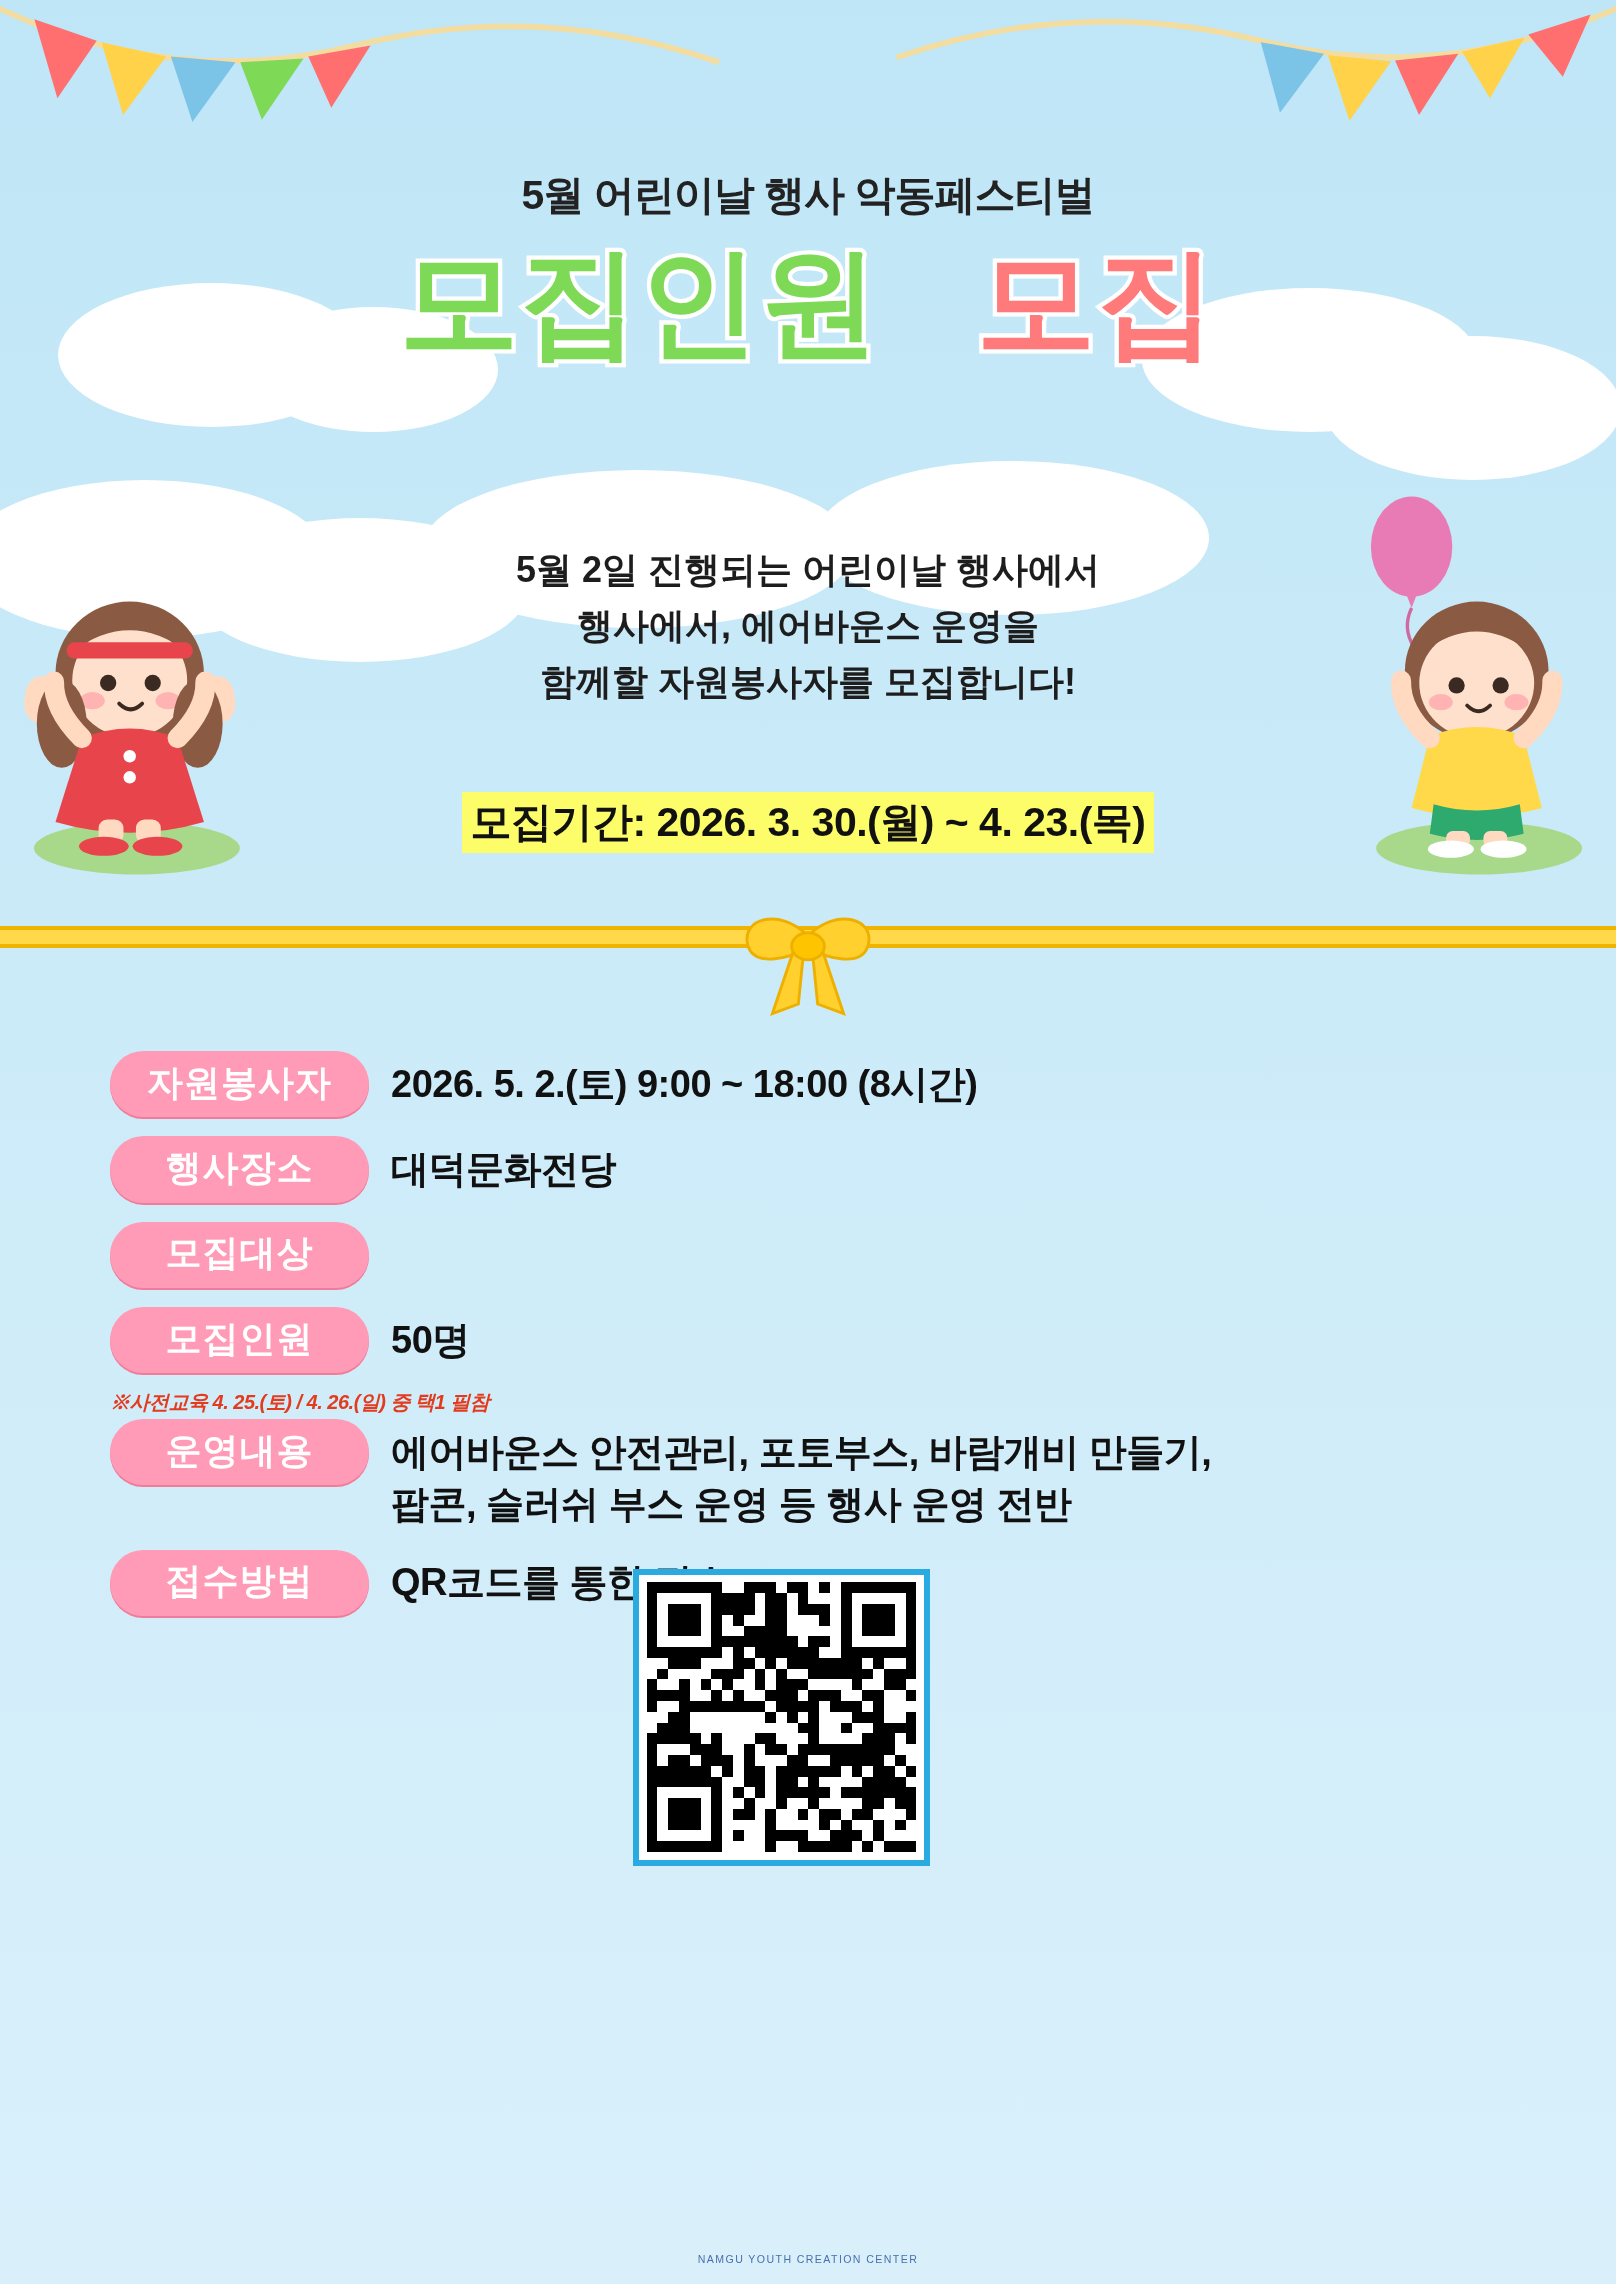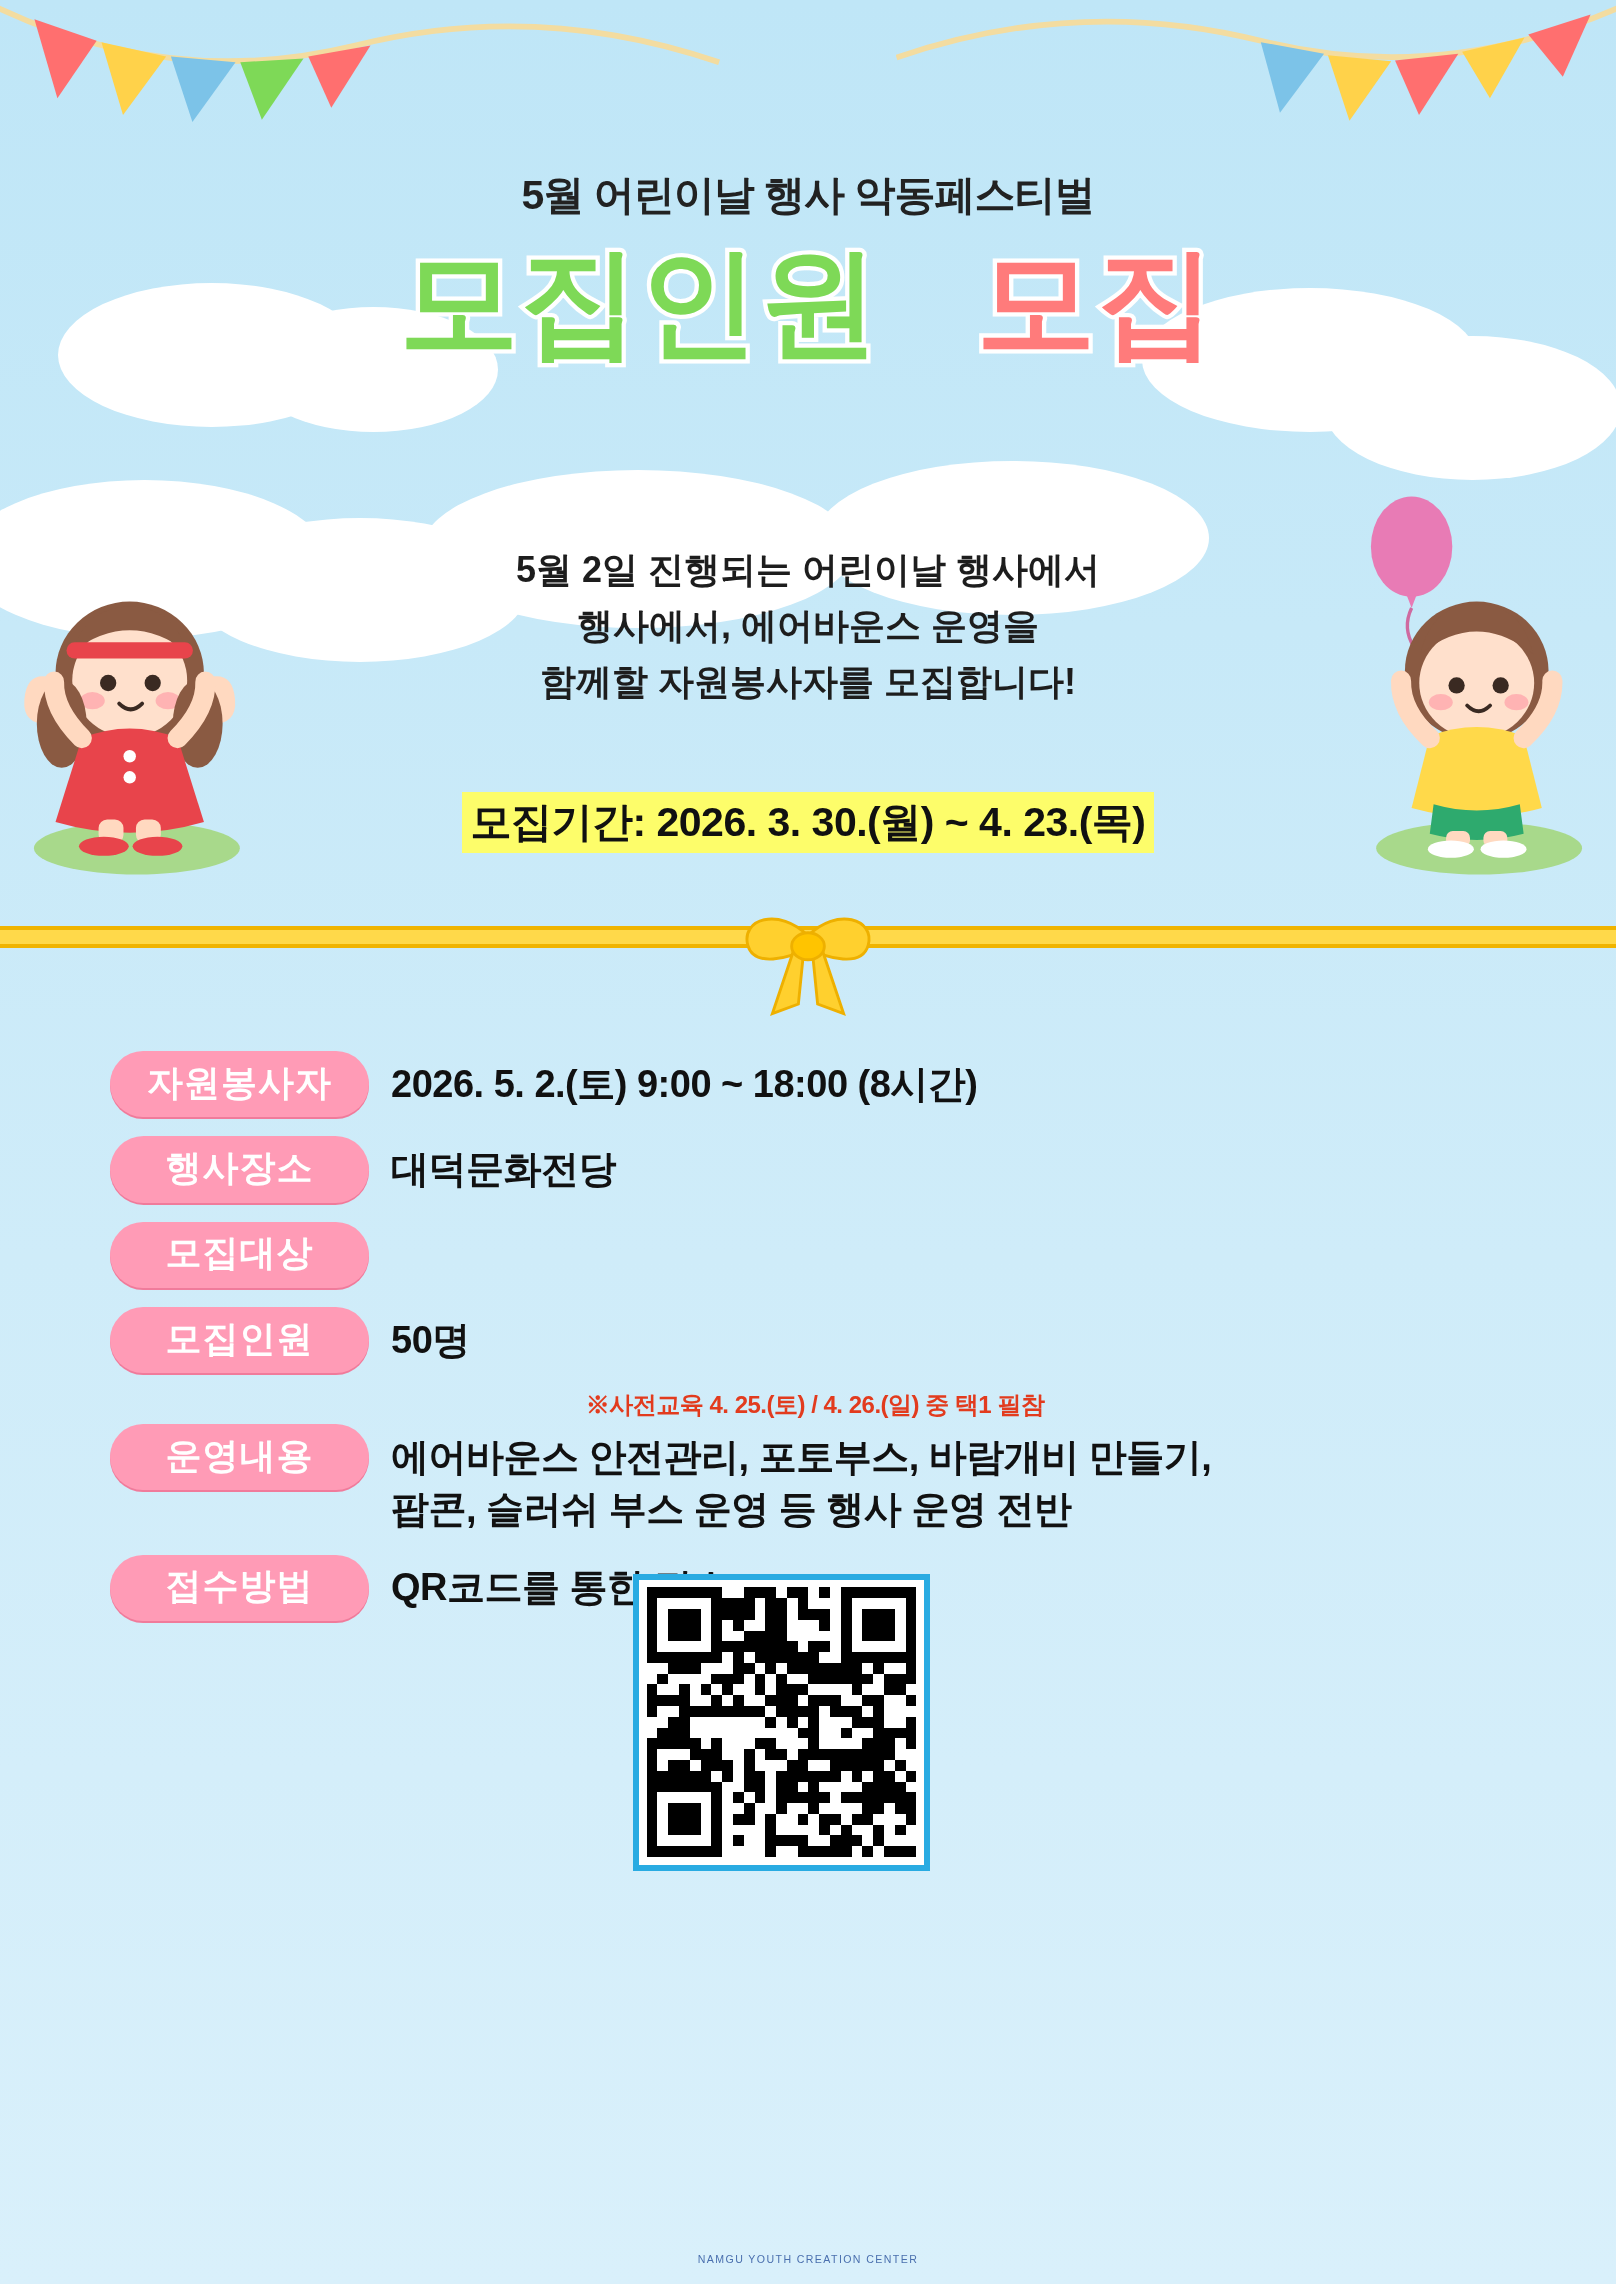--- a/index.html
+++ b/index.html
@@ -138,25 +138,26 @@
     font-size: 38px;
     font-weight: 600;
     color: #111;
     padding-left: 22px;
     padding-top: 6.7px;
     line-height: 1.38;
     letter-spacing: -0.5px;
   }
   .note {
     color: #e23b1e;
-    font-size: 24px;
+    font-size: 20px;
     font-weight: bold;
-    text-align: center;
+    text-align: left;
     margin: -2.9px 4.8px 2.9px 0;
     letter-spacing: -0.5px;
+    font-style: italic;
   }
 
   
   .qr-area { position: relative; }
   .qr-box {
     position: absolute;
     top: 19px;
     left: 523px;
     width: 297px;
     height: 297px;

